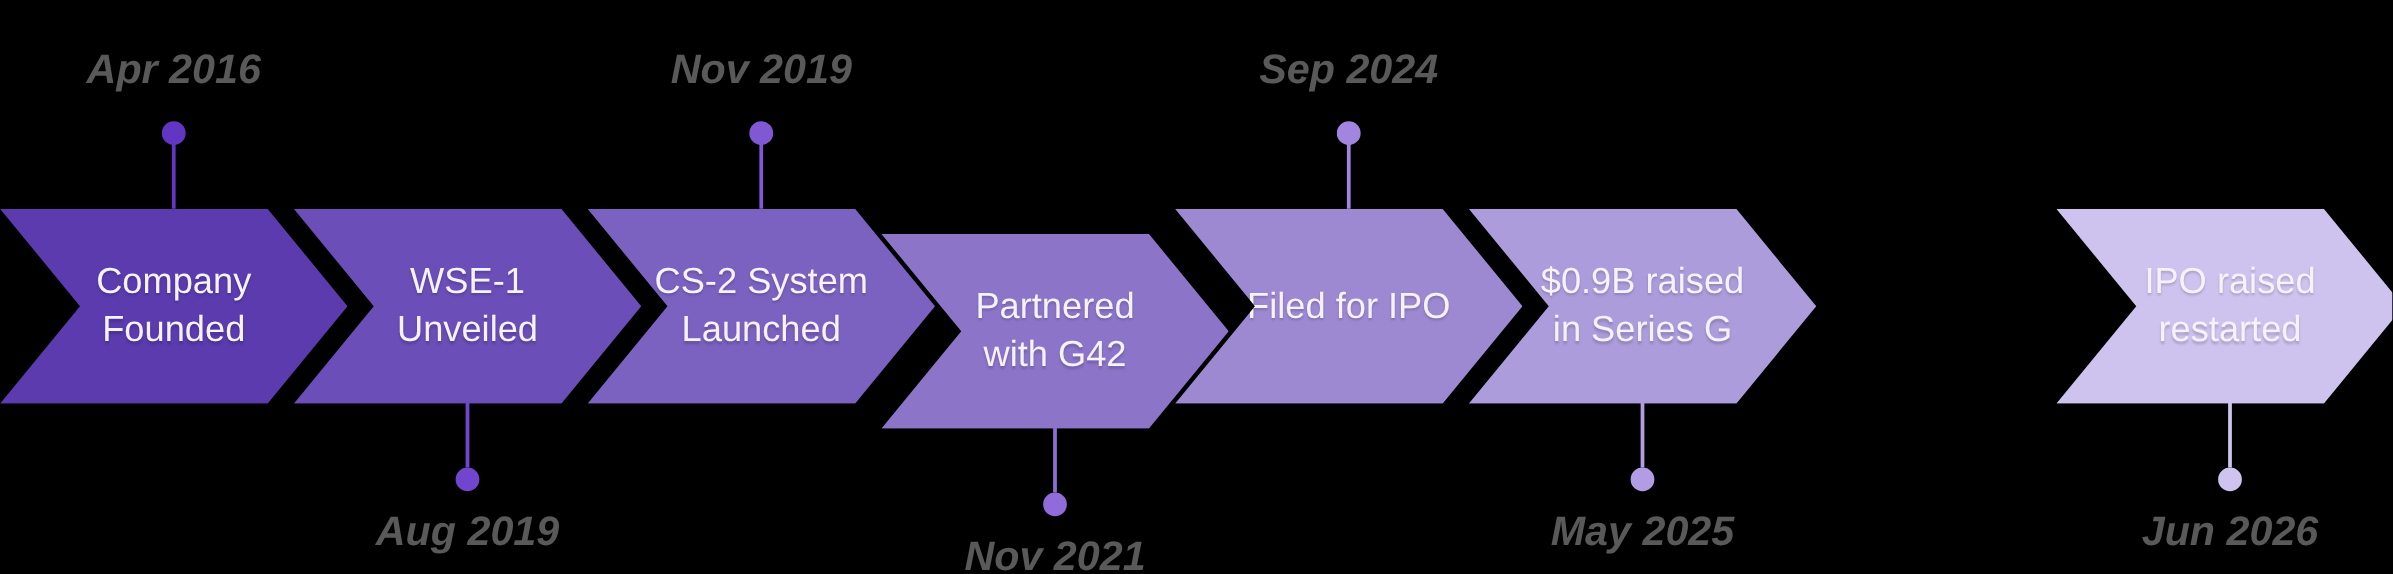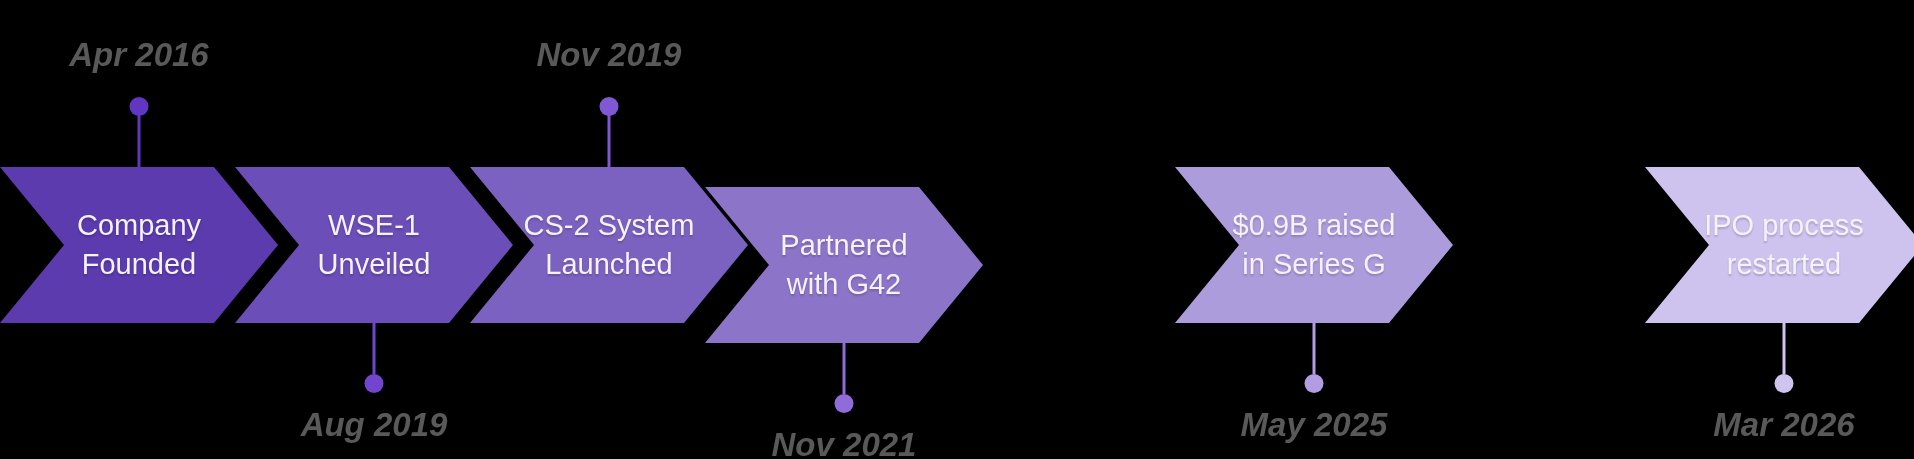--- a/index.html
+++ b/index.html
@@ -84,35 +84,43 @@
   <div class="milestone" style="left: 705px; margin-top: 20px; --chev: #8c75c9; --accent: #906bda;">
     <div class="chevron">
       <div class="chevron-label">Partnered
 with G42</div>
     </div>
     <div class="stem pos-bottom"></div>
     <div class="dot pos-bottom"></div>
     <div class="date pos-bottom">Nov 2021</div>
   </div>
 
+  <div class="milestone" style="left: 940px; --chev: #9d88d2; --accent: #a285de;">
+    <div class="date pos-top">Sep 2024</div>
+    <div class="dot pos-top"></div>
+    <div class="stem pos-top"></div>
+    <div class="chevron">
+      <div class="chevron-label">Filed for IPO</div>
+    </div>
+  </div>
 
   <div class="milestone" style="left: 1175px; --chev: #ad9cdc; --accent: #b29ce4;">
     <div class="chevron">
       <div class="chevron-label">$0.9B raised
 in Series G</div>
     </div>
     <div class="stem pos-bottom"></div>
     <div class="dot pos-bottom"></div>
     <div class="date pos-bottom">May 2025</div>
   </div>
 
 
   <div class="milestone" style="left: 1645px; --chev: #cec2ee; --accent: #cfc3f0;">
     <div class="chevron">
-      <div class="chevron-label">IPO process
+      <div class="chevron-label">IPO raised
 restarted</div>
     </div>
     <div class="stem pos-bottom"></div>
     <div class="dot pos-bottom"></div>
-    <div class="date pos-bottom">Mar 2026</div>
+    <div class="date pos-bottom">Jun 2026</div>
   </div>
 
 </div>
 
 </body></html>

